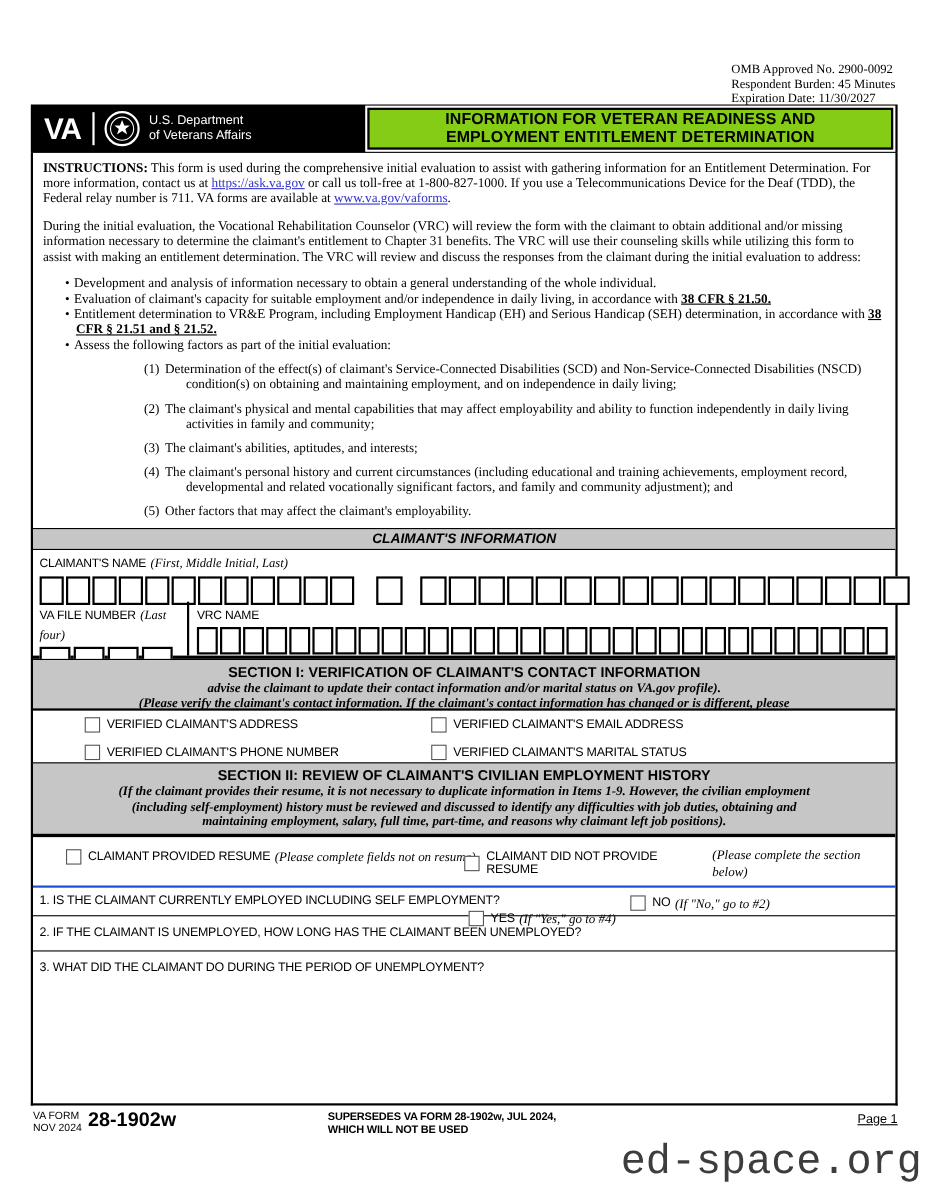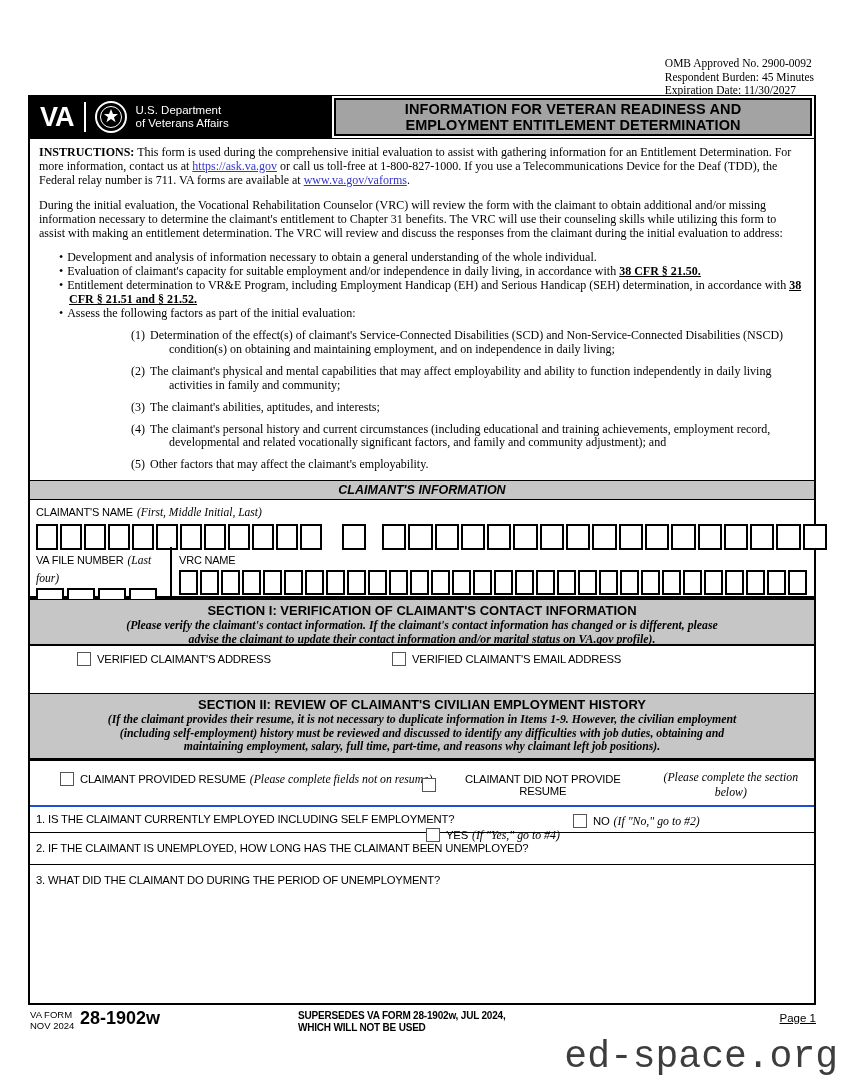--- a/index.html
+++ b/index.html
@@ -24,21 +24,21 @@
     color:#fff; font-size:27px; letter-spacing:-1px; padding:0 10px 0 12px;
   }
   .hdr-div { width:2px; height:30px; background:#fff; margin-right:8px; }
   .seal { width:34px; height:34px; margin-right:8px; flex:0 0 auto; }
   .dept {
     color:#fff; font-family:"Liberation Sans", sans-serif;
     font-size:11.5px; line-height:13px;
   }
   .title-box {
     position:absolute; right:4px; top:3px; width:478px; height:38px;
-    background:#a3a3a3; box-shadow:0 0 0 2px #ffffff;
+    background:#84cc16; box-shadow:0 0 0 2px #ffffff;
   }
   .title-inner {
     width:100%; height:100%; border:2px solid #000;
     display:flex; flex-direction:column; align-items:center; justify-content:center;
     font-family:"Liberation Sans", sans-serif; font-weight:bold; font-size:14.5px;
     line-height:16.5px; text-align:center; letter-spacing:0.1px;
   }
   
   .formbox {
     position:absolute; top:139px; left:28px; width:788px; height:866px;
@@ -107,21 +107,21 @@
     background:#fff; margin-right:6px; flex:0 0 auto;
   }
   .chklbl {
     font-family:"Liberation Sans", sans-serif; font-size:11.3px; letter-spacing:-0.2px;
   }
   .shint { font-family:"Liberation Serif", serif; font-style:italic; font-size:11.8px; }
   
   .resume-row { height:46px; position:relative; border-bottom:2px solid #1d4ed8; flex:0 0 auto; }
   .resume-row .chkitem { top:9px; }
   .resume-row .r1 { left:30px; }
-  .resume-row .r2 { left:392px;text-align:center; }
+  .resume-row .r2 { left:392px; }
   .q1-row { height:26px; position:relative; border-bottom:1px solid #000; flex:0 0 auto; }
   .q1-row .qlbl { position:absolute; left:6px; top:6px; }
   .q1-row .opt1 { left:396px; top:19px; }
   .q1-row .opt2 { left:543px; top:5px; }
   .qlbl { font-family:"Liberation Sans", sans-serif; font-size:11.3px; letter-spacing:-0.2px; }
   .q2-row { height:32px; border-bottom:1px solid #000; padding:5px 0 0 6px; flex:0 0 auto; }
   .q3-row { flex:1; padding:5px 0 0 6px; }
   
   .footer { position:absolute; top:1008px; left:28px; width:788px; height:28px;
     font-family:"Liberation Sans", sans-serif; }
@@ -278,35 +278,45 @@
             <span class="comb-cell"></span>
             <span class="comb-cell"></span>
             <span class="comb-cell"></span>
             <span class="comb-cell"></span>
           </div>
       </div>
     </div>
 
     <div class="graybar sec-hd sec1-hd">
       <div class="sec-title">SECTION I: VERIFICATION OF CLAIMANT'S CONTACT INFORMATION</div>
+      <div class="sec-sub">advise the claimant to update their contact information and/or marital status on VA.gov profile).</div>
       <div class="sec-sub">(Please verify the claimant's contact information. If the claimant's contact information has changed or is different, please</div>
-      <div class="sec-sub">advise the claimant to update their contact information and/or marital status on VA.gov profile).</div>
     </div>
 
     <div class="sec1-checks">
       <div class="chkrow">
         <span class="chkitem c1">
             <span class="chk"></span>
             <span class="chklbl">VERIFIED CLAIMANT'S ADDRESS</span>
           </span>
         <span class="chkitem c2">
             <span class="chk"></span>
             <span class="chklbl">VERIFIED CLAIMANT'S EMAIL ADDRESS</span>
           </span>
       </div>
+      <div class="chkrow" style="margin-top:4px;">
+        <span class="chkitem c1">
+            <span class="chk"></span>
+            <span class="chklbl">VERIFIED CLAIMANT'S PHONE NUMBER</span>
+          </span>
+        <span class="chkitem c2">
+            <span class="chk"></span>
+            <span class="chklbl">VERIFIED CLAIMANT'S MARITAL STATUS</span>
+          </span>
+      </div>
     </div>
 
     <div class="graybar sec-hd sec2-hd">
       <div class="sec-title">SECTION II: REVIEW OF CLAIMANT'S CIVILIAN EMPLOYMENT HISTORY</div>
       <div class="sec-sub">(If the claimant provides their resume, it is not necessary to duplicate information in Items 1-9. However, the civilian employment</div>
       <div class="sec-sub">(including self-employment) history must be reviewed and discussed to identify any difficulties with job duties, obtaining and</div>
       <div class="sec-sub">maintaining employment, salary, full time, part-time, and reasons why claimant left job positions).</div>
     </div>
 
     <div class="resume-row">

